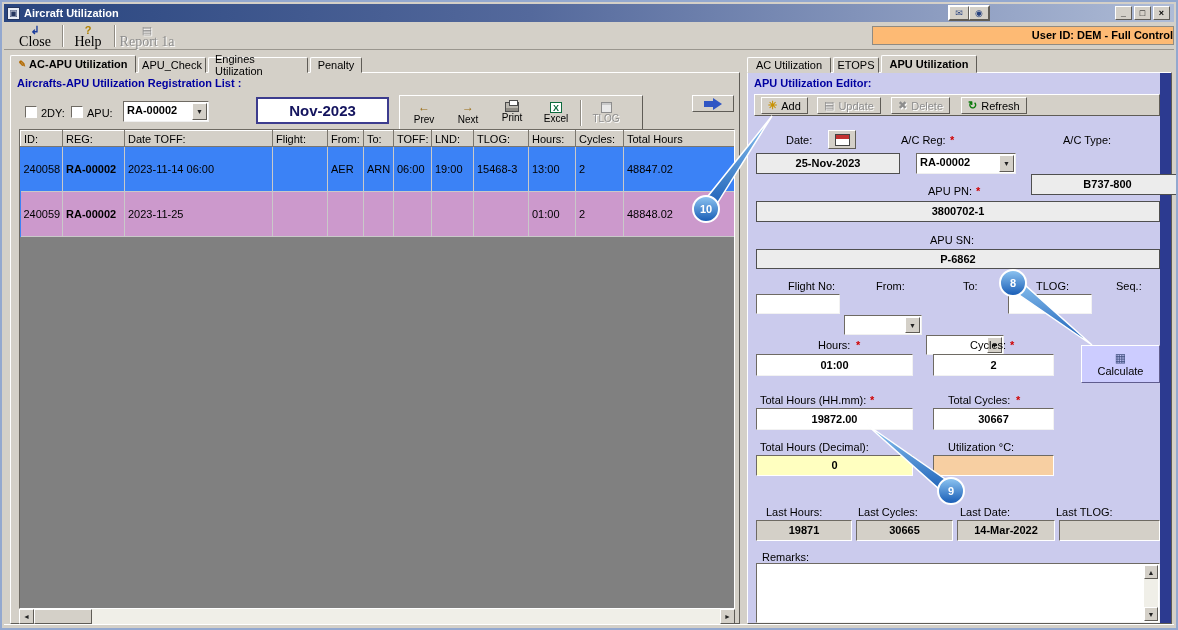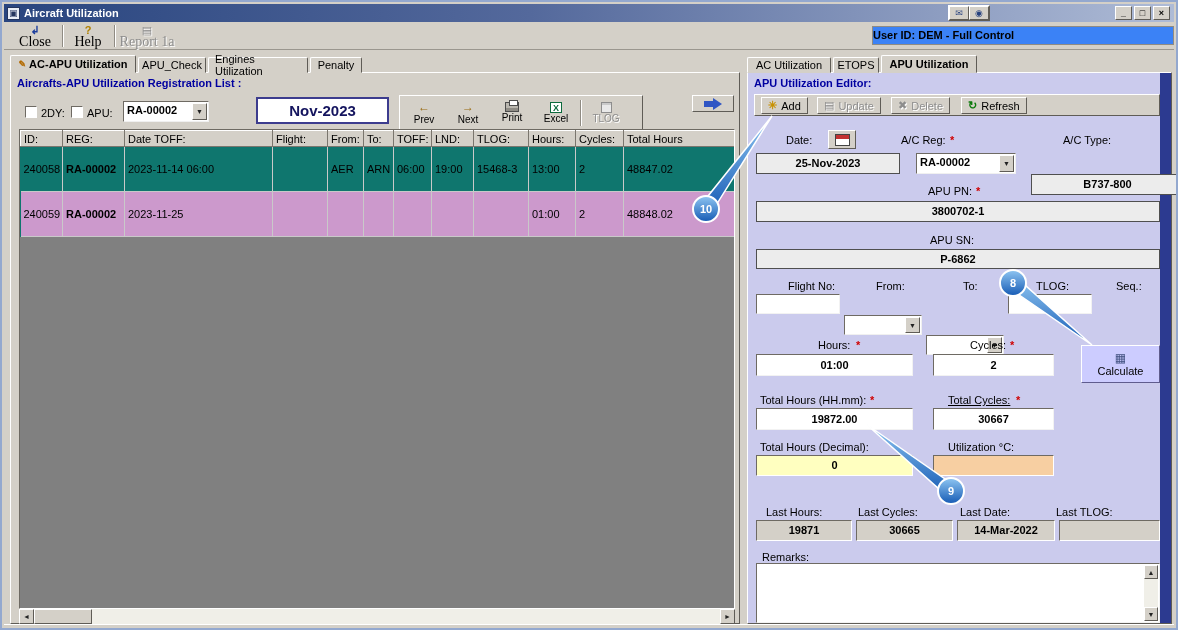--- a/index.html
+++ b/index.html
@@ -30,22 +30,22 @@
 
   
   .main-toolbar { left:2px; top:20px; width:1170px; height:28px; background:#d4d0c8;
                   border-bottom:1px solid #9a968e; }
   .tool-btn { position:absolute; top:1px; height:25px; display:flex; flex-direction:column;
               align-items:center; justify-content:center; background:#d4d0c8; }
   .tool-btn .ic { font-size:11px; line-height:12px; }
   .tool-btn .tl { font-size:14px; line-height:11px;font-family:Liberation Serif, serif; }
   .vsep { position:absolute; top:3px; width:2px; height:22px;
           border-left:1px solid #8f8b83; border-right:1px solid #ffffff; }
-  .userid { position:absolute; left:868px; top:4px; width:302px; height:19px; background:#3b82f6;
-            border:1px solid #8f8b83; text-align:left; font-weight:bold; line-height:17px; }
+  .userid { position:absolute; left:868px; top:4px; width:302px; height:19px; background:#fdba74;
+            border:1px solid #8f8b83; text-align:right; font-weight:bold; line-height:17px; }
 
   
   .tab { position:absolute; top:55px; height:16px; background:#d4d0c8;
          border:1px solid; border-color:#ffffff #5f5c56 #d4d0c8 #ffffff;
          border-radius:2px 2px 0 0; display:flex; align-items:center; justify-content:center;
          gap:3px; padding:0 6px; z-index:5; }
   .tab.active { top:53px; height:18px; font-weight:bold; }
   .tab-icon { color:#b36a00; font-size:9px; }
 
   
@@ -76,21 +76,21 @@
   .icon-excel { display:inline-block; width:12px; height:11px; background:#ffffff; border:1px solid #0c6a3c;
                 color:#0c6a3c; font-weight:bold; font-size:9px; line-height:10px; text-align:center; }
   .icon-doc { display:inline-block; width:11px; height:11px; background:#e9e9e9; border:1px solid #8d8d8d;
               box-shadow: inset 0 2px 0 #c9c9c9; }
 
   .blue-arrow-bar { display:inline-block; width:9px; height:6px; background:#2f55c4; margin-top:1px; }
   .blue-arrow-tip { display:inline-block; width:0; height:0; border-top:6px solid transparent;
                     border-bottom:6px solid transparent; border-left:9px solid #2f55c4; }
 
   
-  table.grid { border-collapse:collapse; table-layout:fixed; width:714px; background:#0f766e; }
+  table.grid { border-collapse:collapse; table-layout:fixed; width:714px; background:#3b82f6; }
   table.grid th { background:#d4d0c8; border:1px solid; border-color:#ffffff #7a766e #7a766e #ffffff;
                   font-weight:normal; text-align:left; padding:1px 3px; height:16px; white-space:nowrap; overflow:hidden; }
   table.grid td { border-right:1px solid #c9c9c9; border-bottom:1px solid #c9c9c9; padding:16px 3px;
                   height:15px; white-space:nowrap; overflow:hidden; }
   tr.sel td { background:#cc99cc; }
   td.bold, th.bold { font-weight:bold; }
 
   
   .sb-btn { background:#d4d0c8; border:1px solid; border-color:#fff #5f5c56 #5f5c56 #fff;
             font-size:7px; text-align:center; color:#222; }
@@ -367,21 +367,21 @@
     <span class="rlabel req" style="left:262px; top:266px;">*</span>
     <div class="abs white-in" style="left:8px; top:281px; width:157px; height:22px; font-weight:bold; text-align:center; line-height:20px;">01:00</div>
     <div class="abs white-in" style="left:185px; top:281px; width:121px; height:22px; font-weight:bold; text-align:center; line-height:20px;">2</div>
     <div class="abs calc-btn" style="left:333px; top:272px; width:79px; height:38px;">
       <span style="color:#405080; font-size:12px;">▦</span>
       <span>Calculate</span>
     </div>
 
     <span class="rlabel" style="left:12px; top:321px;">Total Hours (HH.mm):</span>
     <span class="rlabel req" style="left:122px; top:321px;">*</span>
-    <span class="rlabel" style="left:200px; top:321px;text-decoration:underline;">Total Cycles:</span>
+    <span class="rlabel" style="left:200px; top:321px;">Total Cycles:</span>
     <span class="rlabel req" style="left:268px; top:321px;">*</span>
     <div class="abs white-in" style="left:8px; top:335px; width:157px; height:22px; font-weight:bold; text-align:center; line-height:20px;">19872.00</div>
     <div class="abs white-in" style="left:185px; top:335px; width:121px; height:22px; font-weight:bold; text-align:center; line-height:20px;">30667</div>
 
     <span class="rlabel" style="left:12px; top:368px;">Total Hours (Decimal):</span>
     <span class="rlabel" style="left:200px; top:368px;">Utilization °C:</span>
     <div class="abs sunken" style="left:8px; top:382px; width:157px; height:21px; background:#ffffc0; font-weight:bold; text-align:center; line-height:19px;">0</div>
     <div class="abs sunken" style="left:185px; top:382px; width:121px; height:21px; background:#f7cfa2;"></div>
 
     <span class="rlabel" style="left:18px; top:433px;">Last Hours:</span>

